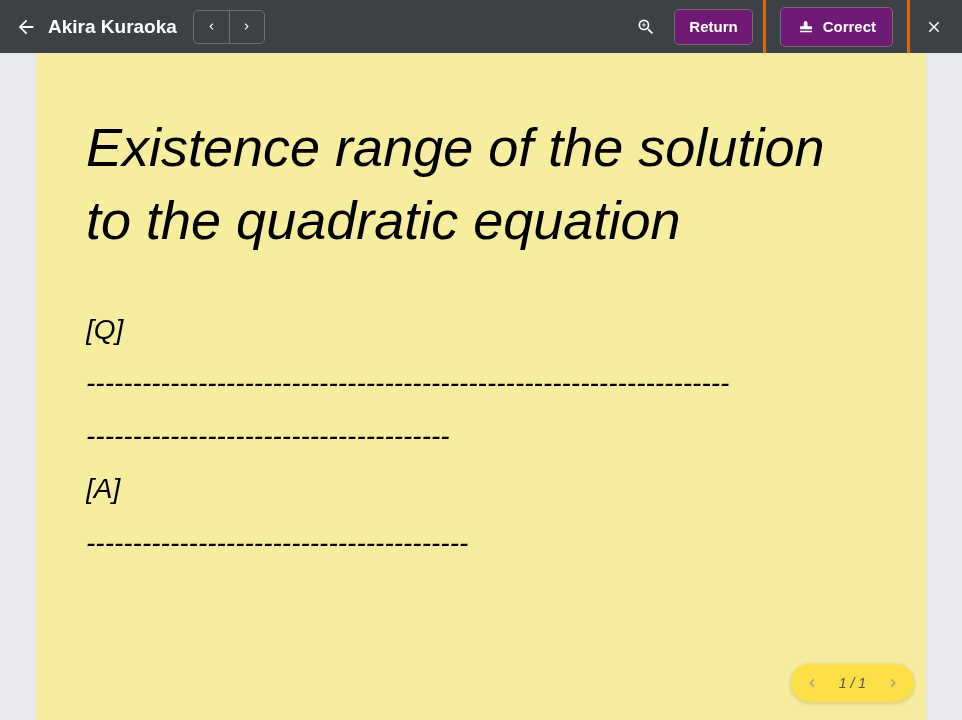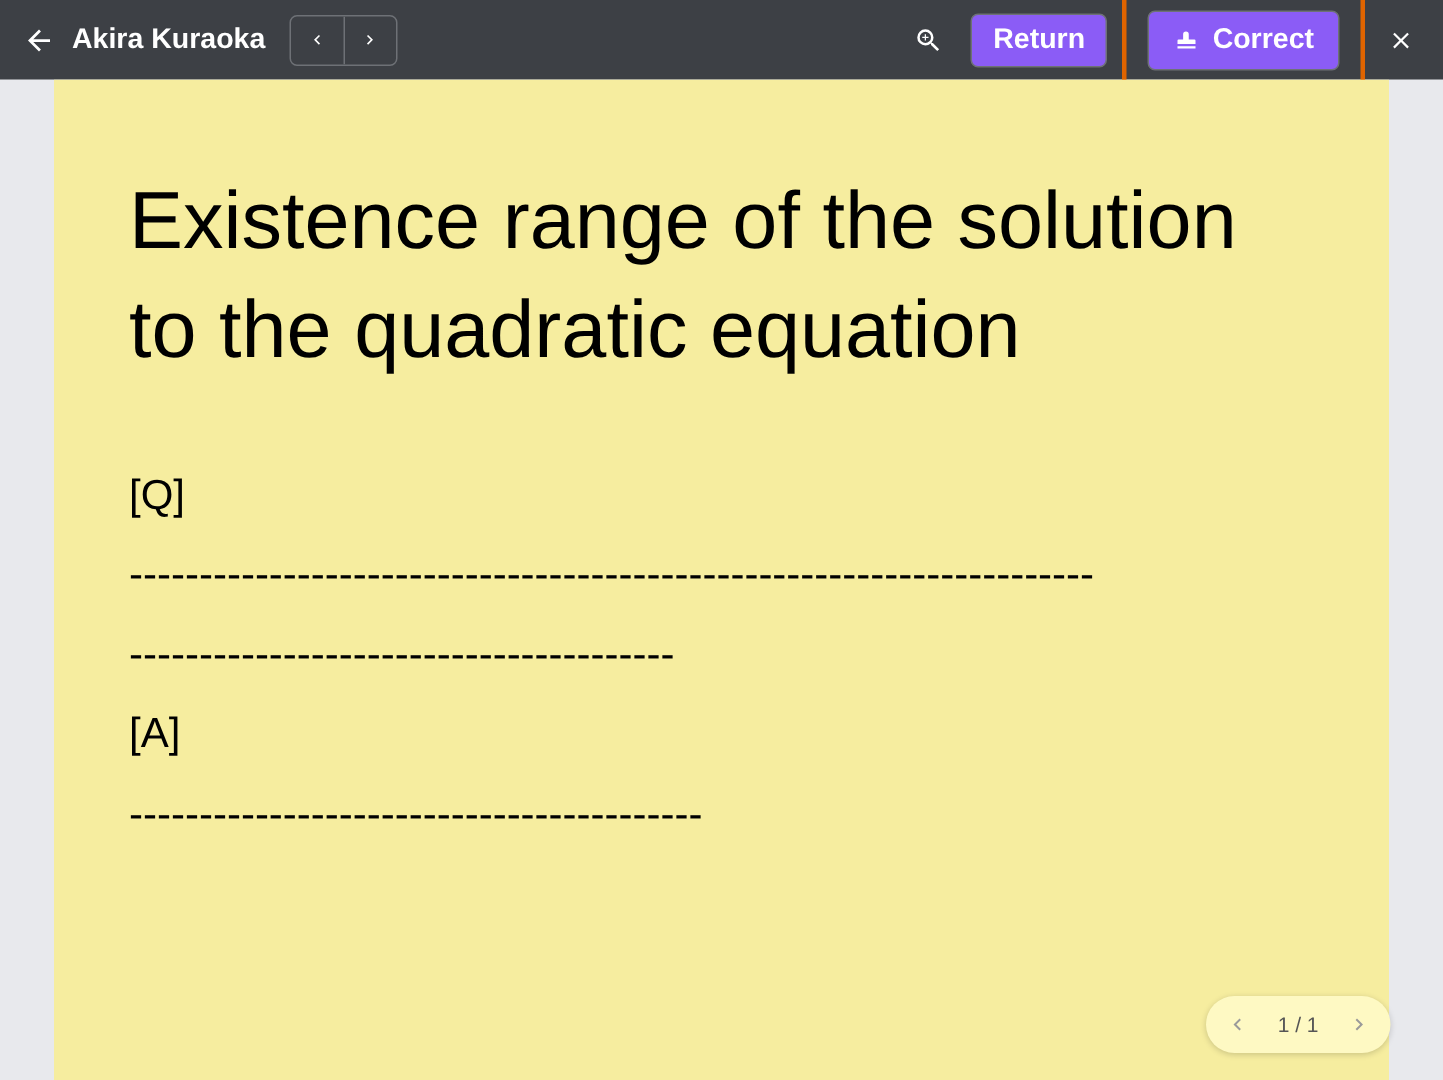--- a/index.html
+++ b/index.html
@@ -47,23 +47,23 @@
     display: flex; align-items: center; justify-content: center;
     cursor: pointer;
     margin-right: 8px;
   }
 
   .action-btn {
     height: 36px;
     padding: 0 14px;
     border: 1px solid #6e7176;
     border-radius: 5px;
-    background: #8b5cf6;
+    background: #701a75;
     color: #fff;
-    font-size: 19px;
+    font-size: 15px;
     font-weight: 700;
     display: flex; align-items: center; justify-content: center;
     cursor: pointer;
     margin-right: 10px;
     gap: 8px;
   }
   .correct-wrap {
     border: 3px solid #e06400;
     border-radius: 3px;
     padding: 14px;
@@ -75,20 +75,21 @@
     width: 36px; height: 36px;
     display:flex; align-items:center; justify-content:center;
     cursor:pointer;
   }
 
   .content-area {
     flex: 1;
     position: relative;
     padding: 0 28px;
     overflow: hidden;
+    font-style: italic;
   }
   .page {
     position: absolute;
     left: 36px;
     top: 0;
     width: 890px;
     height: 720px;
     background: #f6ed9f;
     padding: 58px 50px 40px 50px;
   }
@@ -104,23 +105,23 @@
     font-size: 28px;
     color: #000;
     line-height: 1.9;
     font-family: Arial, Helvetica, sans-serif;
     white-space: nowrap;
     overflow: hidden;
   }
 
   .pager {
     position: absolute;
-    right: 35px;
+    right: 48px;
     bottom: 18px;
-    background: #fef9c3;
+    background: #fde047;
     border-radius: 999px;
     height: 38px;
     display: flex;
     align-items: center;
     box-shadow: 0 1px 4px rgba(0,0,0,0.18);
     padding: 0 4px;
   }
   .pager-btn {
     width: 34px; height: 34px;
     display:flex; align-items:center; justify-content:center;

